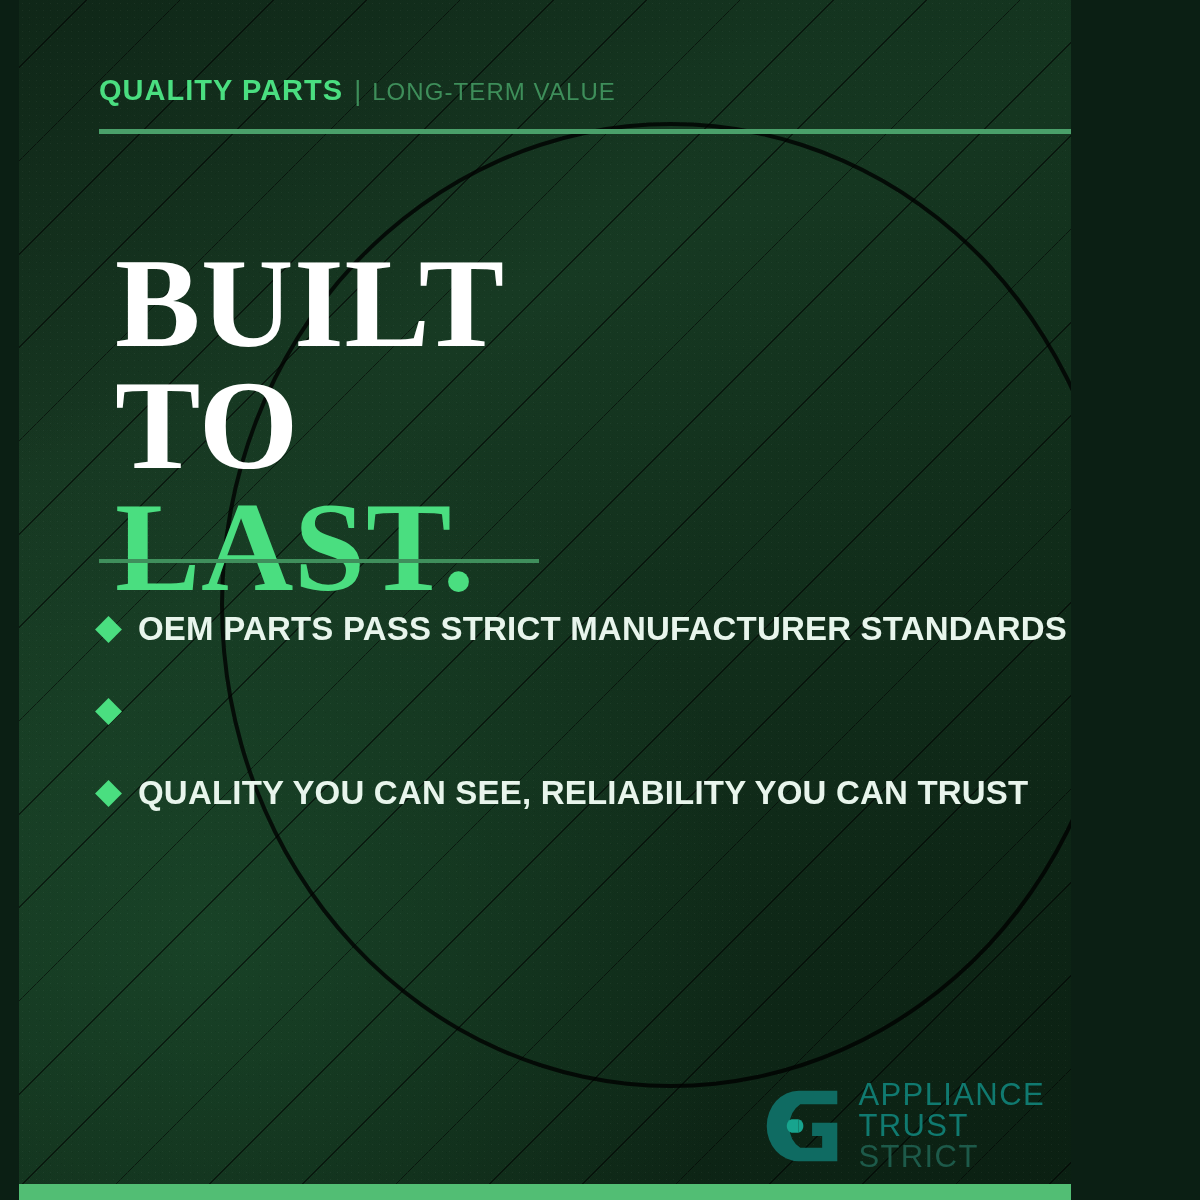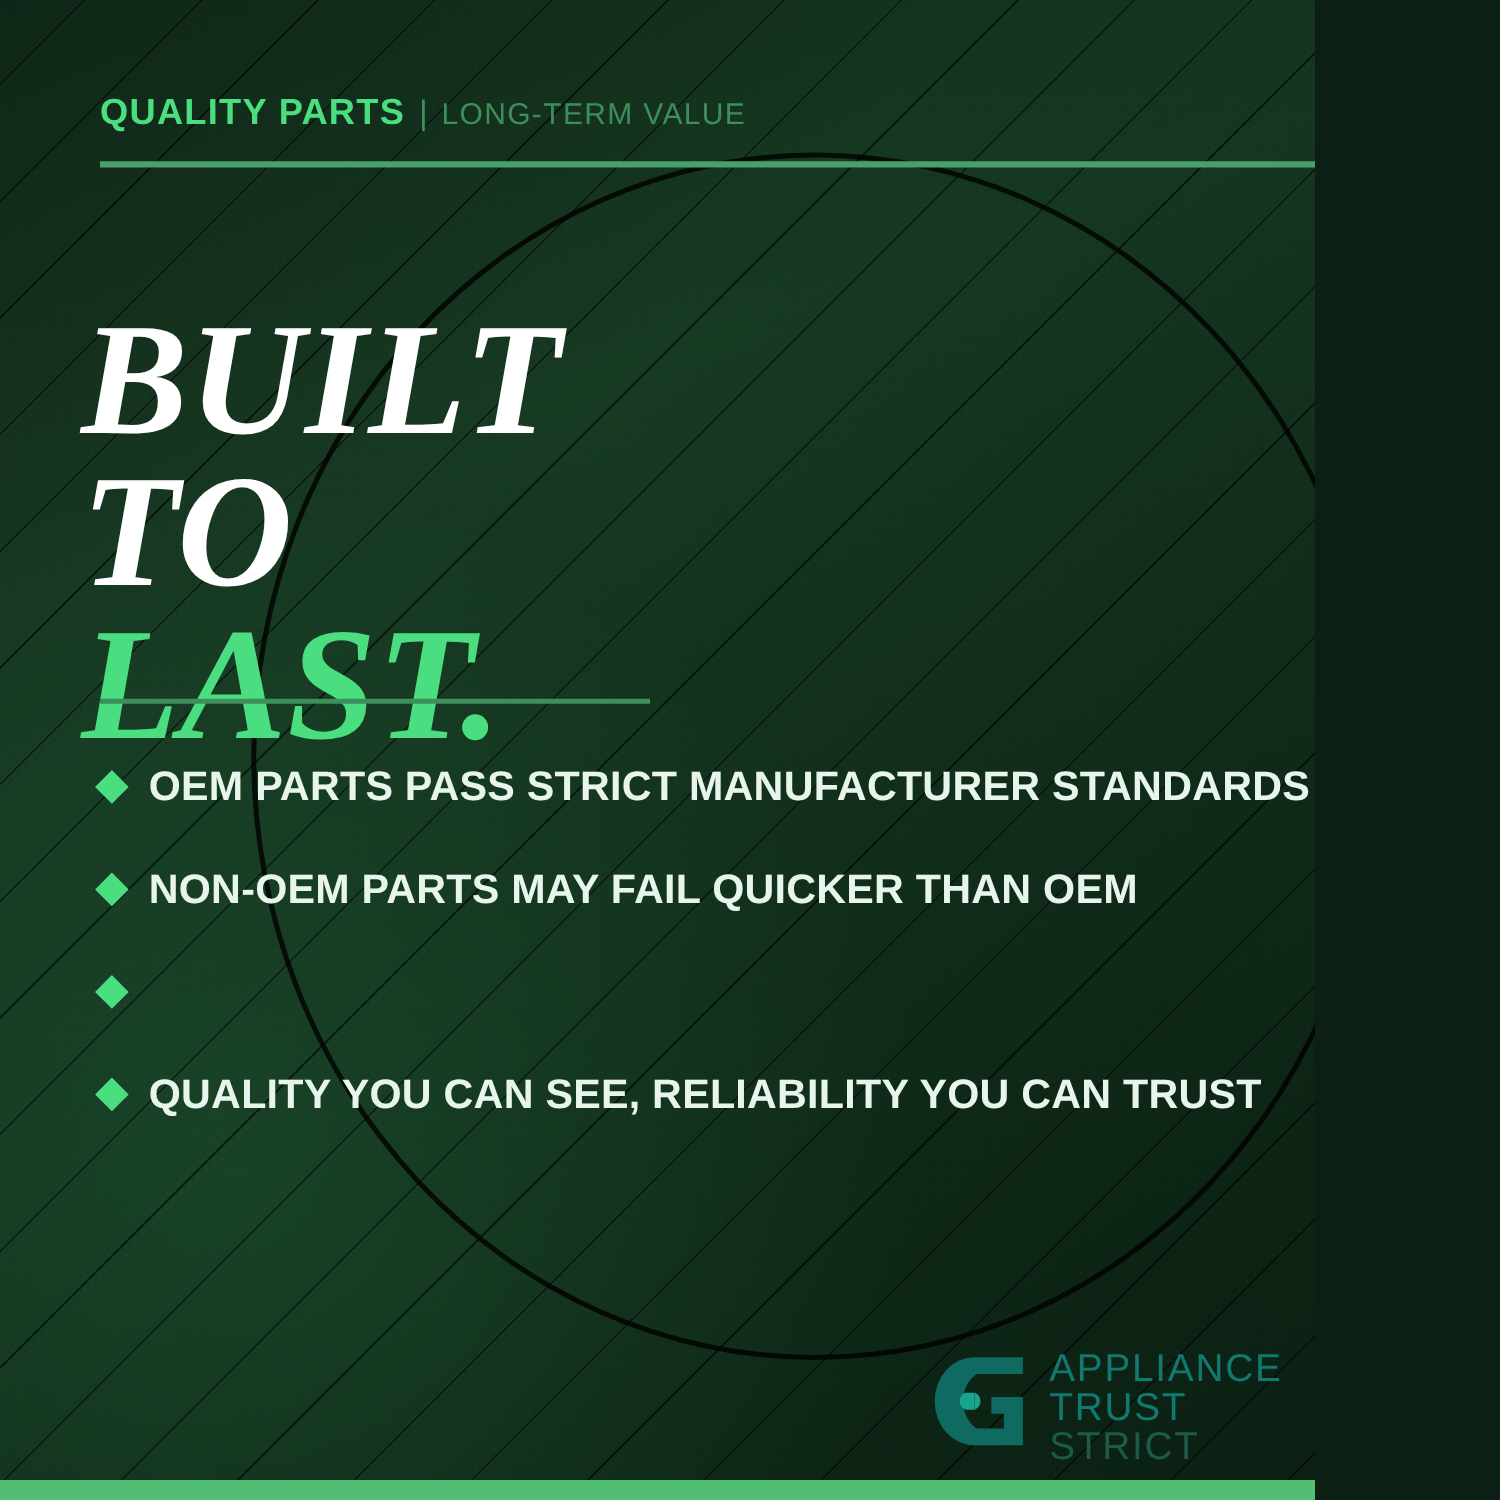--- a/index.html
+++ b/index.html
@@ -10,20 +10,21 @@
   }
 
   #poster {
     position: relative;
     width: 1052px;
     height: 1200px;
     overflow: hidden;
     font-family: "Liberation Sans", sans-serif;
     background:
       linear-gradient(135deg, #16321f 0%, #173a23 35%, #12301c 70%, #0d2616 100%);
+    margin-left: 19px;
   }
 
   
   .bg-gradient-overlay {
     position: absolute;
     inset: 0;
     background:
       radial-gradient(ellipse 80% 70% at 18% 78%, rgba(30,82,48,0.55) 0%, rgba(13,38,22,0) 65%),
       linear-gradient(160deg, rgba(10,30,18,0.55) 0%, rgba(10,30,18,0) 30%, rgba(8,24,14,0.45) 100%);
     pointer-events: none;
@@ -107,28 +108,27 @@
     left: 80px;
     top: 559px;
     width: 440px;
     height: 4px;
     background: #3f8f5c;
   }
 
   
   .headline {
     position: absolute;
-    left: 65px;
+    left: 96px;
     top: 156px;
     font-family: "Liberation Serif", "DejaVu Serif", serif;
     font-weight: 700;
     font-size: 128px;
     line-height: 0.955;
     letter-spacing: 0.005em;
-    font-style: italic;
   }
   .headline-line { display: block; }
   .hl-white { color: #ffffff; }
   .hl-green { color: #4ade80; }
 
   
   .bullets {
     position: absolute;
     left: 80px;
     top: 588px;
@@ -154,20 +154,21 @@
     color: #e8f5ec;
     white-space: nowrap;
   }
 
   
   .logo {
     position: absolute;
     right: 26px;
     bottom: 28px;
     display: flex;
+    align-items: center;
     gap: 14px;
   }
   .logo-mark {
     width: 84px;
     height: 84px;
     flex: 0 0 auto;
   }
   .logo-words {
     display: flex;
     flex-direction: column;
@@ -214,24 +215,20 @@
     <span class="headline-line hl-white">TO</span>
     <span class="headline-line hl-green">LAST.</span>
   </h1>
 
   <div class="rule-mid"></div>
 
   <ul class="bullets" style="list-style:none;margin:0;padding:0;">
     <li class="bullet-row">
       <span class="bullet-diamond"></span>
       <span class="bullet-text">OEM PARTS PASS STRICT MANUFACTURER STANDARDS</span>
-    </li>
-    <li class="bullet-row">
-      <span class="bullet-diamond"></span>
-      <span class="bullet-text">NON-OEM PARTS MAY FAIL QUICKER THAN OEM</span>
     </li>
     <li class="bullet-row">
       <span class="bullet-diamond"></span>
     </li>
     <li class="bullet-row">
       <span class="bullet-diamond"></span>
       <span class="bullet-text">QUALITY YOU CAN SEE, RELIABILITY YOU CAN TRUST</span>
     </li>
   </ul>
 

